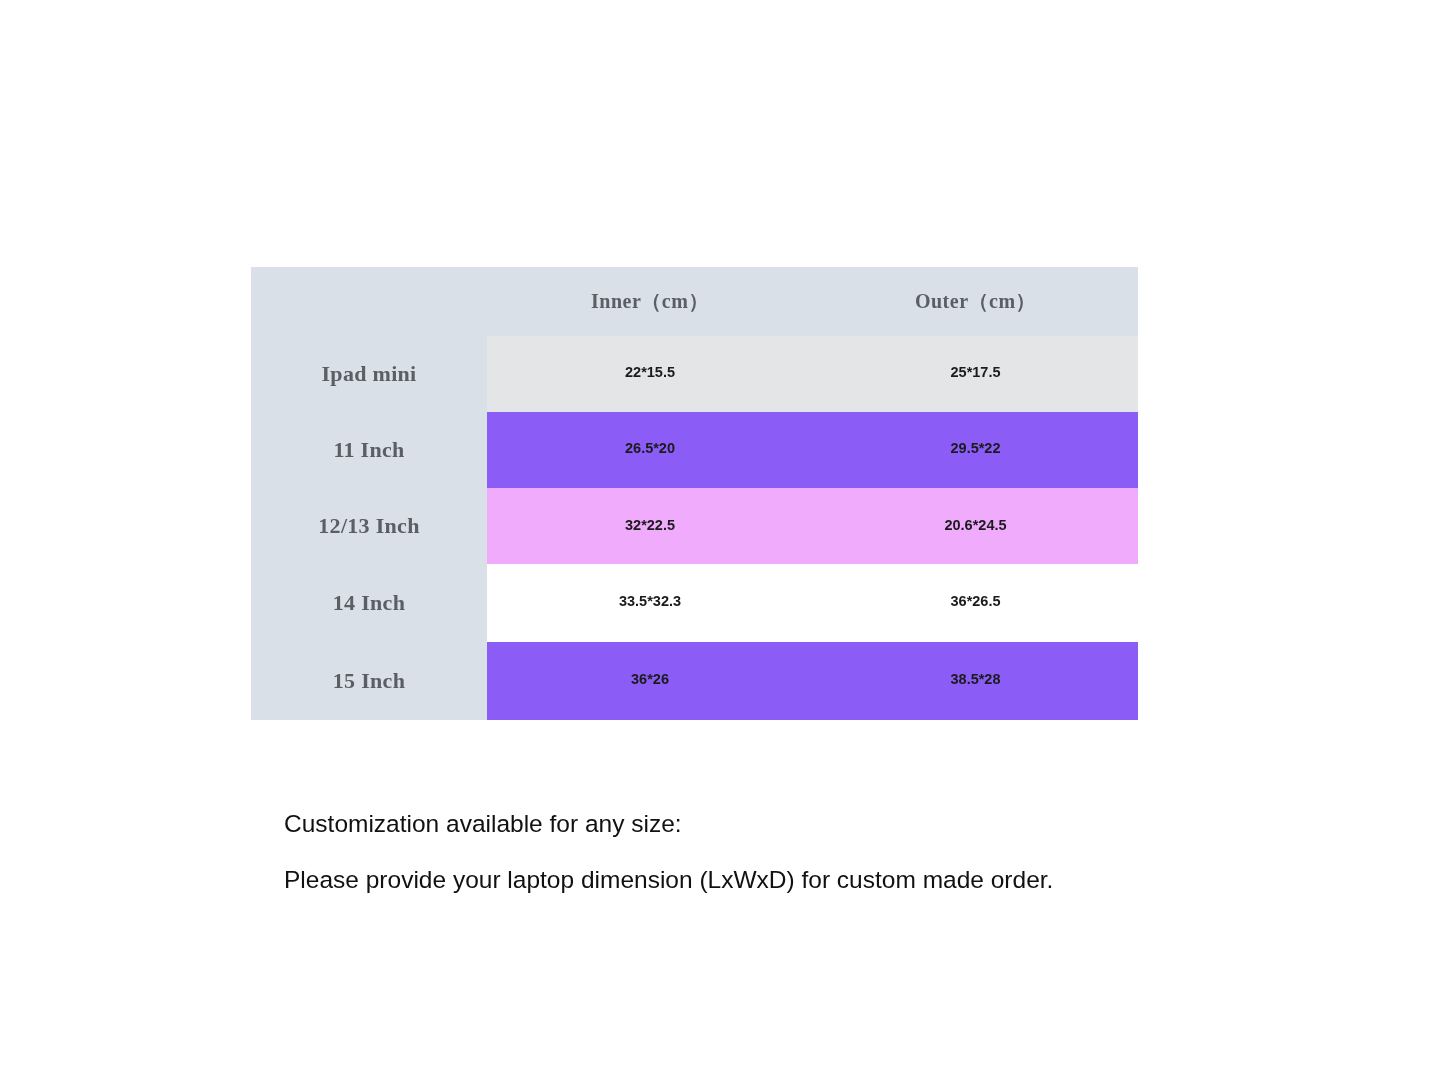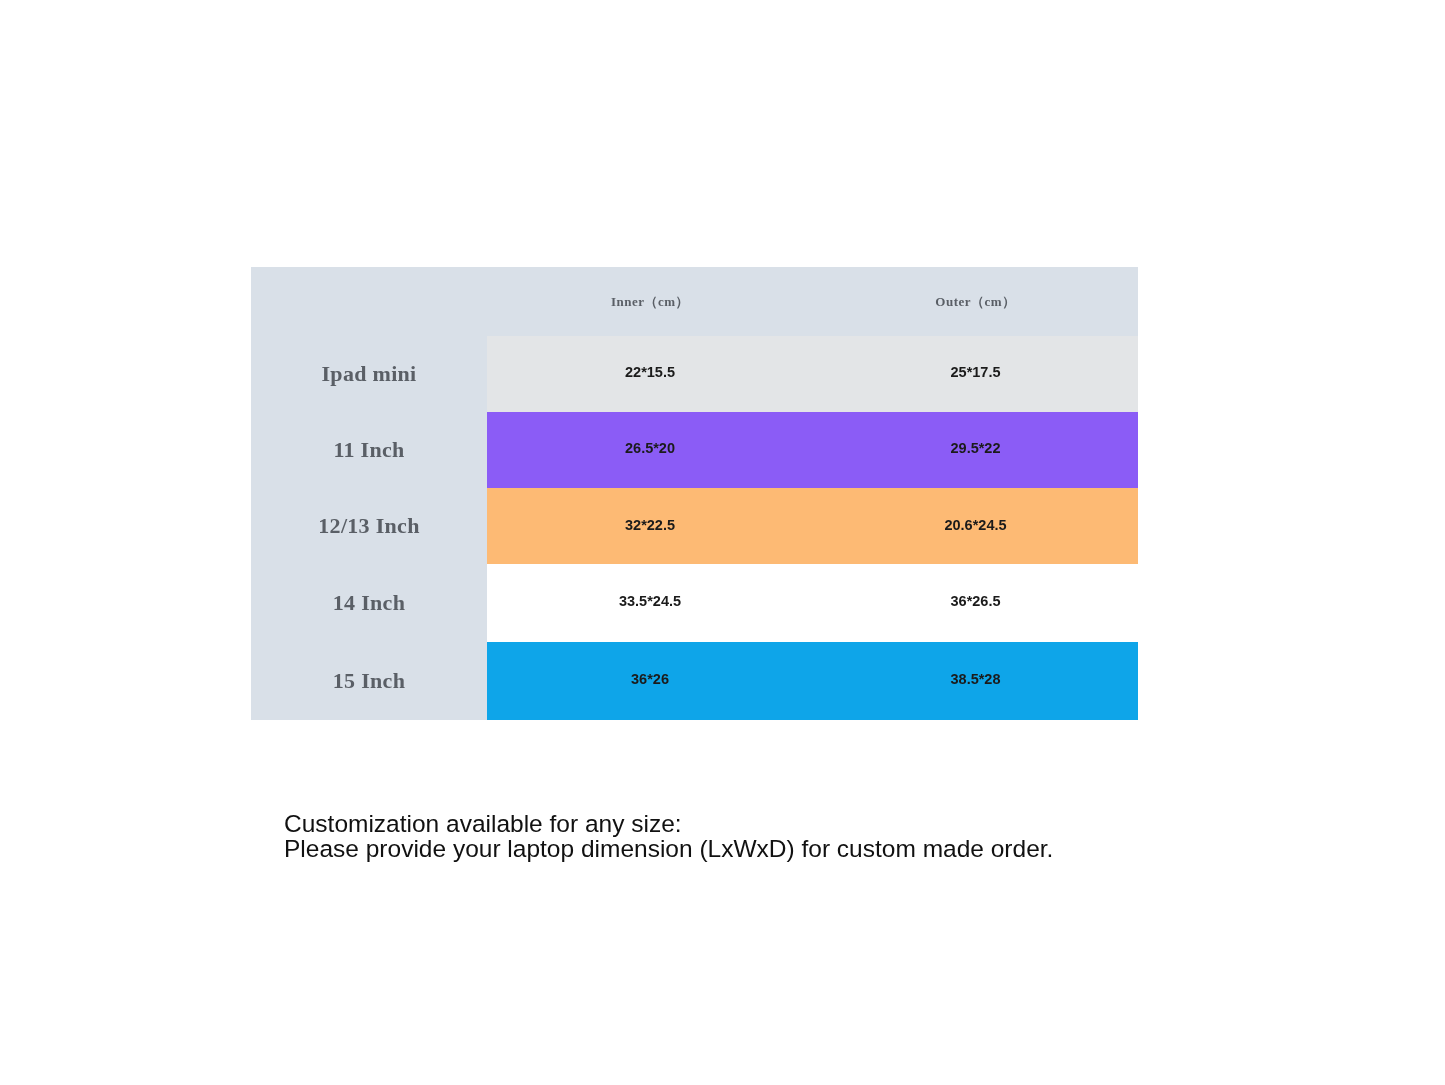--- a/index.html
+++ b/index.html
@@ -34,21 +34,21 @@
     margin: 0;
     border: none;
   }
 
   .head-row th {
     height: 69px;
     background: #d9e0e8;
     color: #5a5f66;
     font-family: "Liberation Serif", serif;
     font-weight: bold;
-    font-size: 13px;
+    font-size: 20px;
     letter-spacing: 0.5px;
     text-align: center;
     vertical-align: middle;
   }
   .head-row th.head-blank {
     background: #d9e0e8;
   }
 
   .row-label {
     background: #d9e0e8;
@@ -65,43 +65,43 @@
     text-align: center;
     vertical-align: middle;
     font-family: "Liberation Sans", sans-serif;
     font-weight: bold;
     font-size: 14.5px;
     color: #1b1b1b;
   }
 
   tr.r0 .cell { background: #e3e5e7; height: 76px; }
   tr.r1 .cell { background: #8b5cf6; height: 76px; }
-  tr.r2 .cell { background: #fdba74; height: 76px; }
+  tr.r2 .cell { background: #f0abfc; height: 76px; }
   tr.r3 .cell { background: #ffffff; height: 78px; }
-  tr.r4 .cell { background: #0ea5e9; height: 78px; }
+  tr.r4 .cell { background: #8b5cf6; height: 78px; }
 
   tr.r0 .cell span { position: relative; top: -2px; }
   tr.r1 .cell span { position: relative; top: -2px; }
   tr.r2 .cell span { position: relative; top: -1px; }
   tr.r3 .cell span { position: relative; top: -2px; }
   tr.r4 .cell span { position: relative; top: -2px; }
 
   .notes {
     position: absolute;
     left: 284px;
     top: 812px;
     width: 1000px;
   }
   .note-line {
     font-family: "Liberation Sans", sans-serif;
     font-size: 24.5px;
     color: #111111;
     line-height: 1.0;
   }
-  .note-line.first { }
+  .note-line.first { margin-bottom: 31px; }
 </style>
 </head>
 <body>
 
 <table class="size-table">
   <colgroup>
     <col class="c-label">
     <col class="c-inner">
     <col class="c-outer">
   </colgroup>
@@ -123,21 +123,21 @@
       <td class="cell"><span>26.5*20</span></td>
       <td class="cell"><span>29.5*22</span></td>
     </tr>
     <tr class="r2">
       <td class="row-label">12/13 Inch</td>
       <td class="cell"><span>32*22.5</span></td>
       <td class="cell"><span>20.6*24.5</span></td>
     </tr>
     <tr class="r3">
       <td class="row-label">14 Inch</td>
-      <td class="cell"><span>33.5*24.5</span></td>
+      <td class="cell"><span>33.5*32.3</span></td>
       <td class="cell"><span>36*26.5</span></td>
     </tr>
     <tr class="r4">
       <td class="row-label">15 Inch</td>
       <td class="cell"><span>36*26</span></td>
       <td class="cell"><span>38.5*28</span></td>
     </tr>
   </tbody>
 </table>
 

